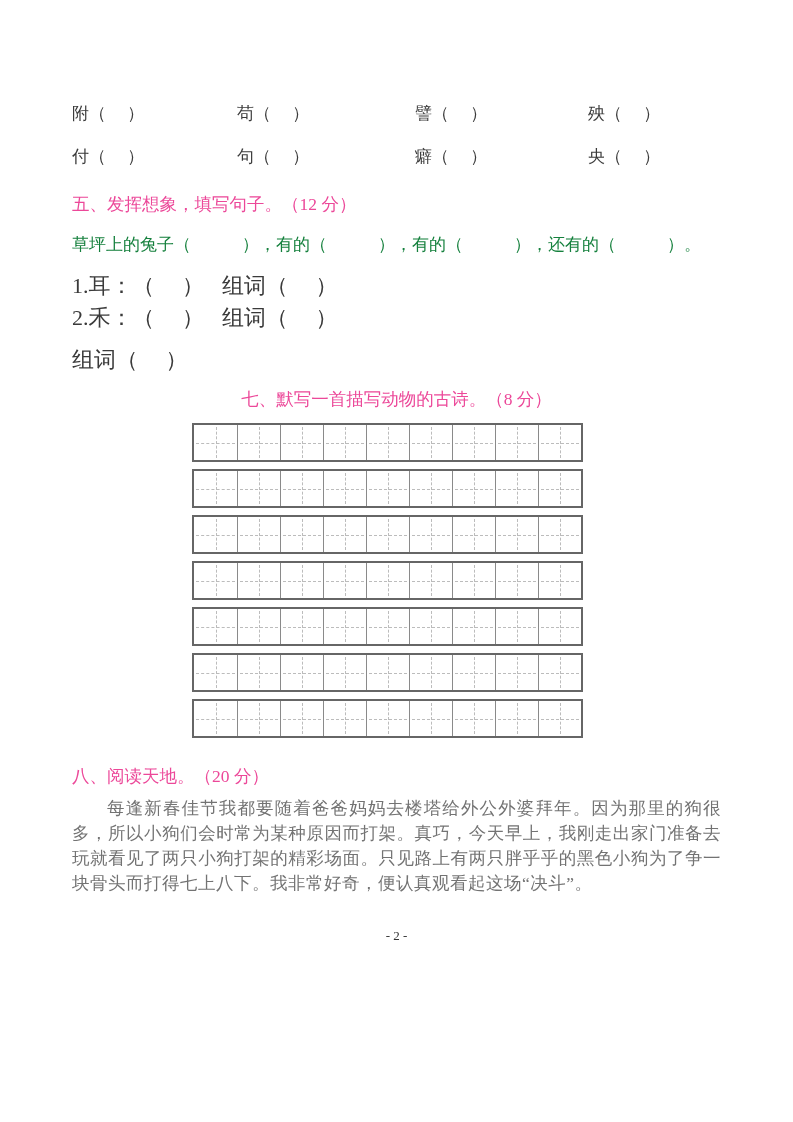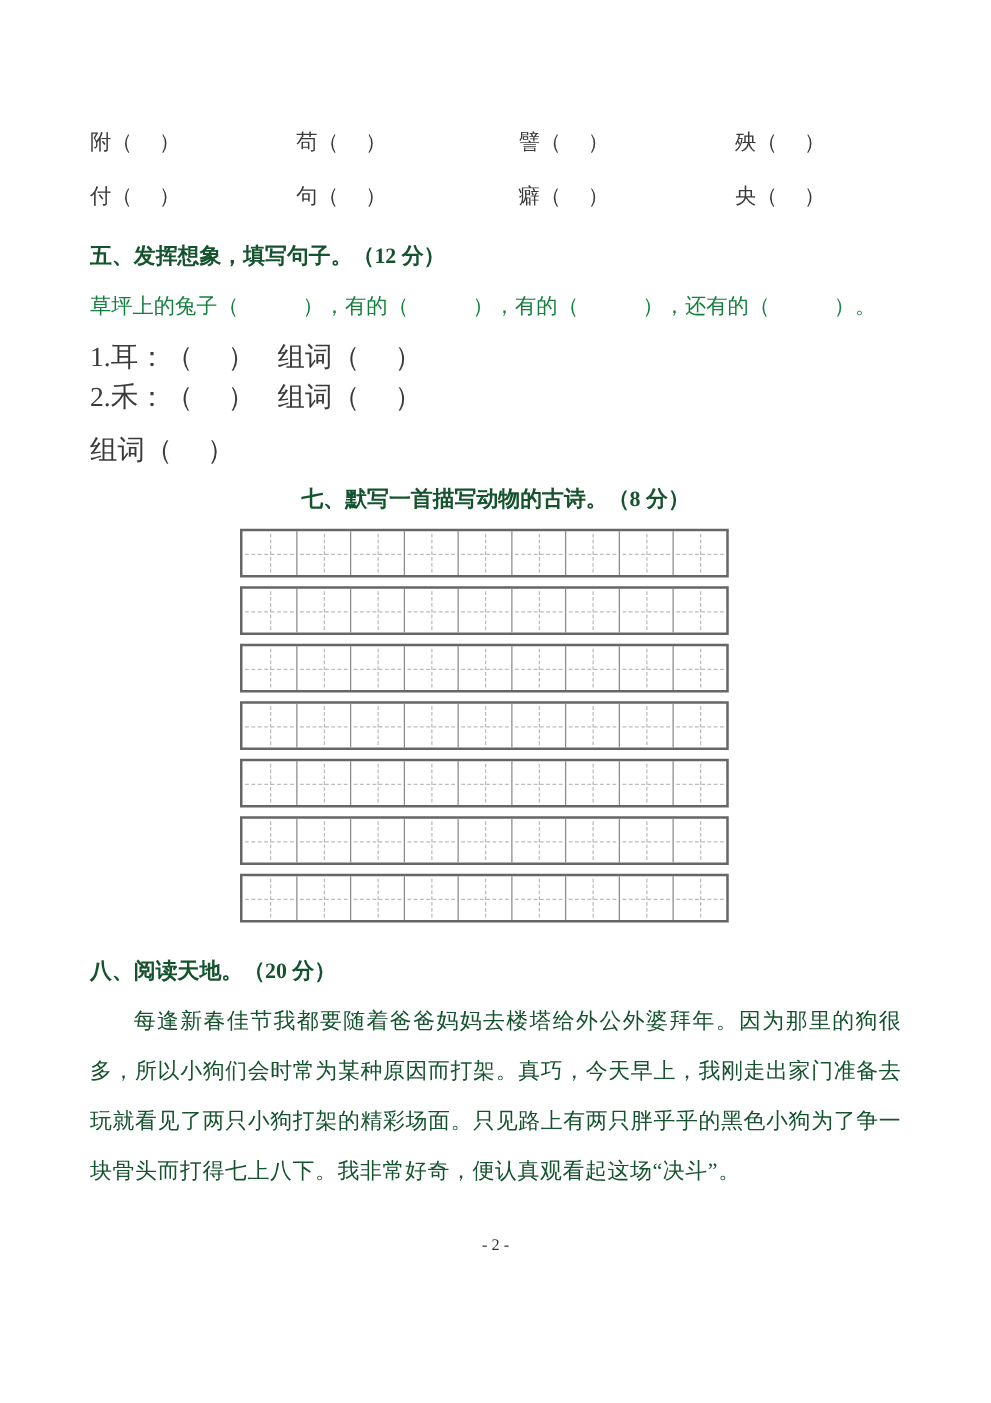--- a/index.html
+++ b/index.html
@@ -35,22 +35,22 @@
     height: 43px;
     white-space: pre;
     color: #3a3a3a;
   }
 
   
   .heading {
     font-size: 17.5px;
     line-height: 24px;
     height: 24px;
-    font-weight: 700;
-    color: #14532d;
+    font-weight: 400;
+    color: #ec4899;
     white-space: pre;
   }
   .h5 { margin-top: 14px; }
   .h6 { margin-top: 15px; }
   .h7 { margin-top: 15px; text-align: center; }
   .h8 { margin-top: 26px; }
 
   
   .sentence {
     margin-top: 17px;
@@ -115,24 +115,24 @@
     top: 2px;
     bottom: 2px;
     left: 50%;
     border-left: 1px dashed #bcbcbc;
   }
 
   
   .para {
     margin-top: 8px;
     font-size: 17.5px;
-    line-height: 40px;
+    line-height: 25px;
     text-align: justify;
     text-indent: 2em;
-    color: #14532d;
+    color: #737373;
     letter-spacing: 0.5px;
   }
 
   
   .footer {
     margin-top: 30px;
     text-align: center;
     font-size: 13px;
     line-height: 20px;
     color: #333333;

